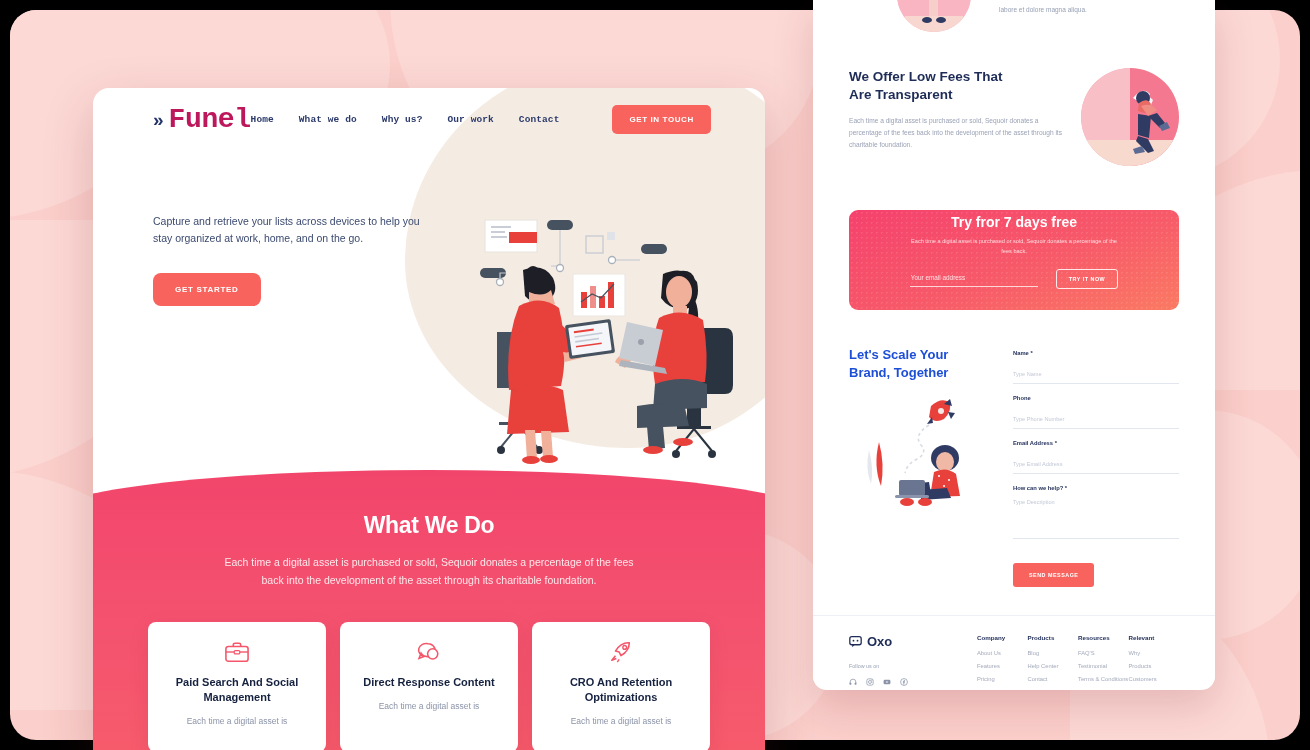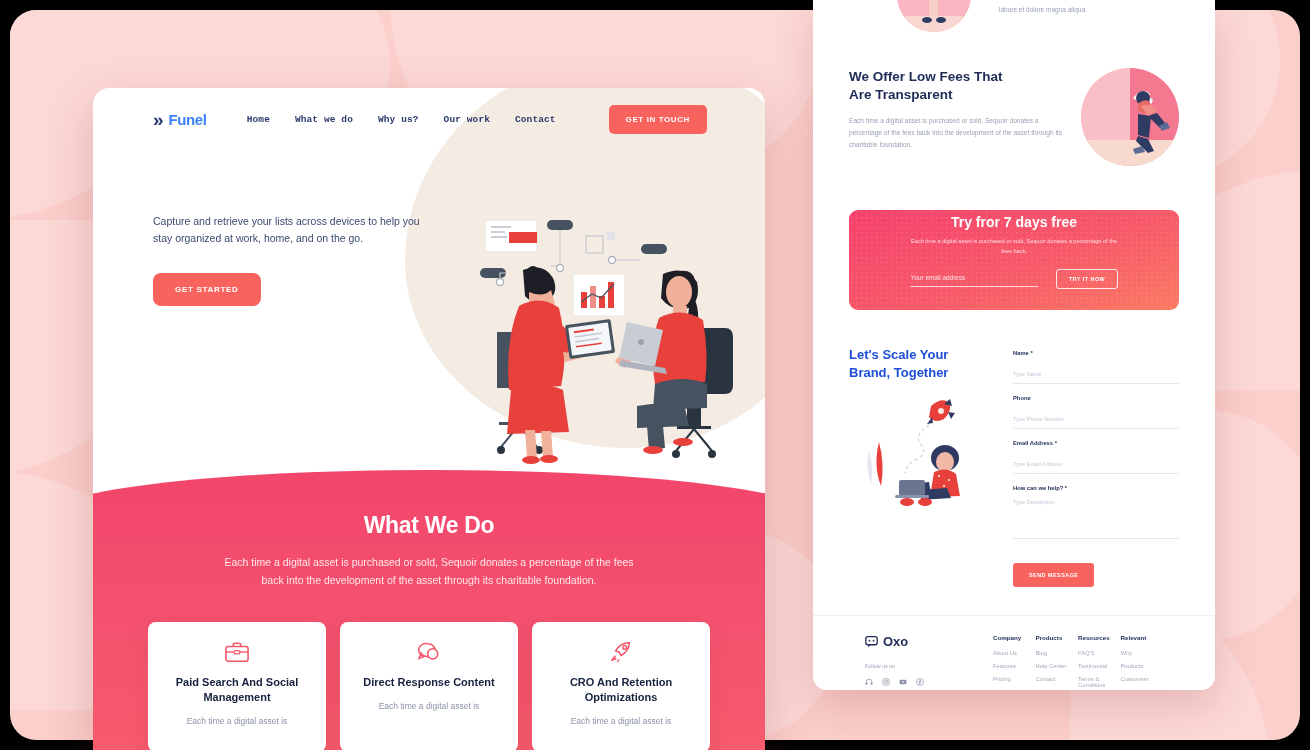--- a/index.html
+++ b/index.html
@@ -57,21 +57,21 @@
 
   
   .nav {
     position: relative;
     height: 62px;
     display: flex; align-items: center;
     padding: 0 0 0 60px;
   }
   .brand { display: flex; align-items: center; gap: 5px; }
   .brand .chev { color: #23336b; font-size: 19px; font-weight: 700; line-height: 1; }
-  .brand .word { color: #3b82f6; font-size: 15px; font-weight: 800; letter-spacing: -.4px; }
+  .brand .word { color: #be185d; font-size: 28px; font-weight: 800; letter-spacing: -.4px; font-family: Liberation Mono, monospace; }
   .nav-links {
     display: flex; align-items: center; gap: 25px;
     margin-left: auto;
   }
   .nav-links a {
     color: #2b3a6b; font-size: 9.5px; font-weight: 600;
     text-decoration: none; letter-spacing: .1px;
     white-space: nowrap;
     font-family: Liberation Mono, monospace;
   }
@@ -286,21 +286,21 @@
     background: #f9635d; color: #fff; border: none;
     font-size: 5.4px; font-weight: 700; letter-spacing: .5px;
     padding: 9px 16px; border-radius: 3px; cursor: pointer;
   }
 
   
   .footer {
     margin-top: 28px;
     border-top: 1px solid #eceff4;
     background: #fff;
-    padding: 18px 52px 0;
+    padding: 18px 36px 0;
     position: relative;
   }
   .footer-top { display: flex; }
   .f-brand { width: 128px; }
   .f-logo { display: flex; align-items: center; gap: 5px; }
   .f-logo .word { color: #1e2c57; font-size: 13px; font-weight: 800; }
   .f-follow { margin-top: 14px; color: #9aa2b6; font-size: 5.4px; }
   .f-social { margin-top: 9px; display: flex; gap: 9px; color: #8c94aa; }
   .f-cols { flex: 1; display: flex; gap: 0; }
   .f-col { width: 25%; }

